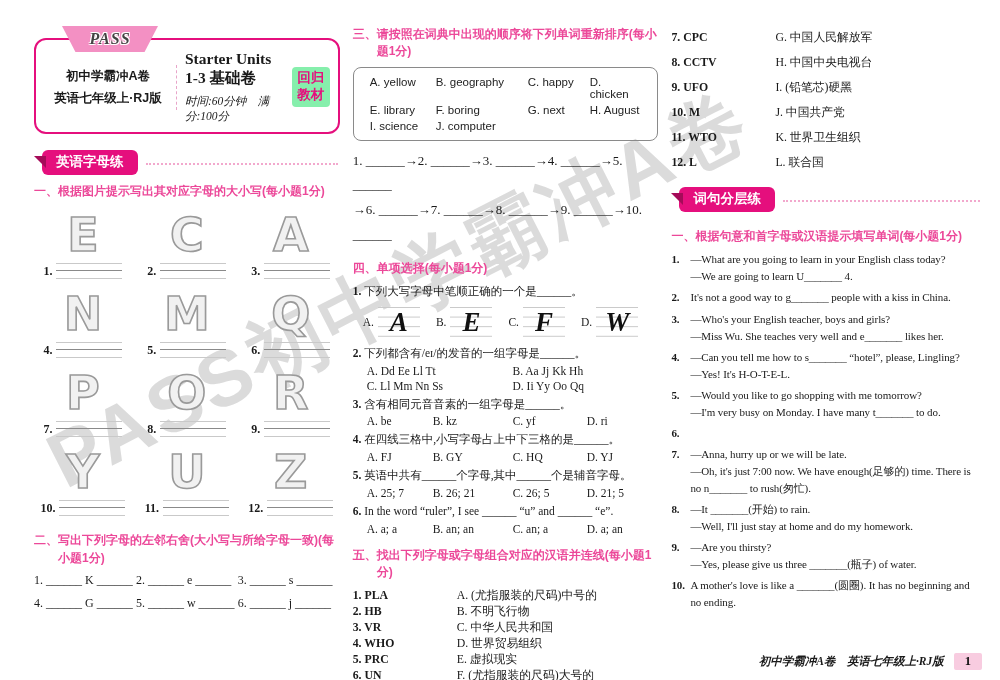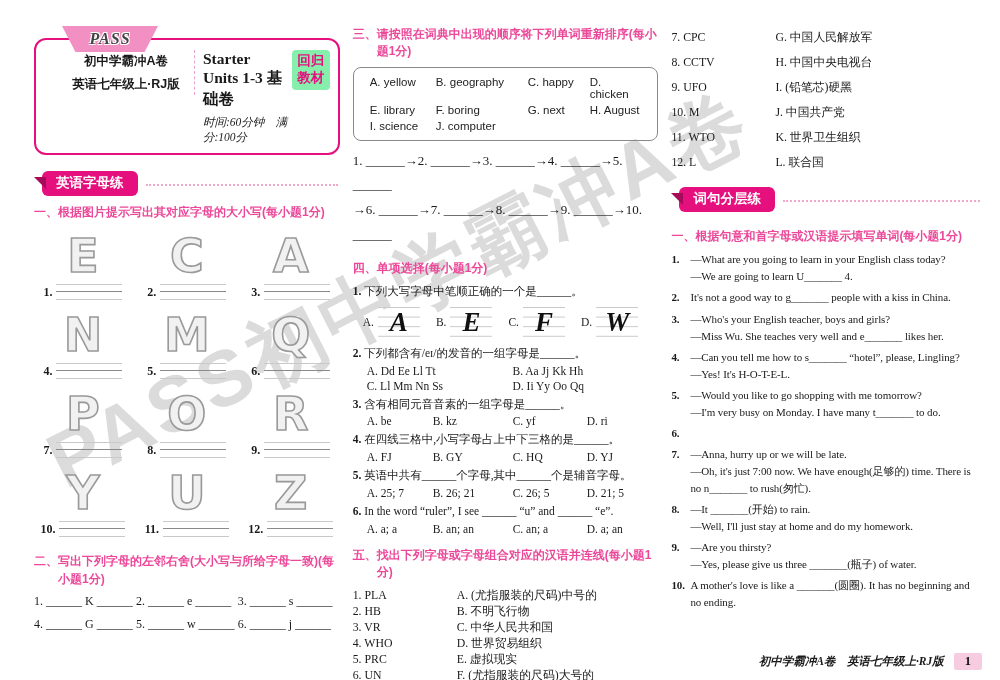--- a/index.html
+++ b/index.html
@@ -12,21 +12,21 @@
   .col3{width:315px;display:flex;flex-direction:column;}
 
   
   .watermark{position:absolute;left:30px;top:420px;width:980px;z-index:1;
     transform:rotate(-27deg);transform-origin:left top;
     font-family:"Liberation Sans","DejaVu Sans",sans-serif;font-weight:bold;
     font-size:78px;color:rgba(145,145,145,0.33);white-space:nowrap;letter-spacing:4px;}
 
   
   .hcard{position:relative;border:2.5px solid #e50f7d;border-radius:12px;
-         margin-top:12px;padding:10px 8px 8px 28px;display:flex;align-items:flex-start;}
+         margin-top:12px;padding:10px 8px 8px 10px;display:flex;align-items:center;}
   .passTab{position:absolute;top:-14px;left:26px;width:96px;height:26px;background:#f390c3;
            clip-path:polygon(0 0,100% 0,86% 100%,14% 100%);display:flex;align-items:center;justify-content:center;}
   .passTxt{font-family:"Liberation Serif",serif;font-style:italic;font-weight:bold;font-size:16px;
            color:#444;text-shadow:1px 1px 0 #fff,-1px -1px 0 #fff,1px -1px 0 #fff,-1px 1px 0 #fff;letter-spacing:1px;}
   .hleft{width:124px;text-align:center;font-family:"Liberation Sans","DejaVu Sans",sans-serif;
          font-weight:bold;font-size:12.5px;line-height:1.8;border-right:1.5px dashed #e8a5c9;padding-right:6px;}
   .hmid{flex:1;padding-left:8px;}
   .htitle{font-weight:bold;font-size:15.5px;font-family:"Liberation Serif",serif;}
   .hmeta{font-size:11.5px;font-style:italic;margin-top:5px;}
   .hbadge{width:34px;background:#86efac;border-radius:4px;color:#e50f7d;font-weight:bold;
@@ -79,21 +79,21 @@
   
   .witems{font-size:11px;letter-spacing:-0.1px;}
   .witem{display:flex;margin-bottom:4px;line-height:1.55;}
   .wn{font-weight:bold;width:19px;flex:none;}
   .wl div{min-height:16px;}
 
   .footer{margin-top:auto;padding:6px 0 10px 0;text-align:right;font-style:italic;font-weight:bold;
           font-size:11.5px;display:flex;justify-content:flex-end;align-items:center;gap:10px;}
   .pagebox{background:#f8cce0;font-style:normal;font-weight:bold;font-size:12.5px;
            padding:1px 11px;border-radius:2px;color:#111;}
-  b.inb{font-weight:normal;}
+  b.inb{font-weight:bold;}
 </style>
 </head>
 <body>
 
 <div class="page">
   <div class="watermark">PASS初中学霸冲A卷</div>
 
   <div class="col col1">
     <div class="hcard">
       <div class="passTab">

